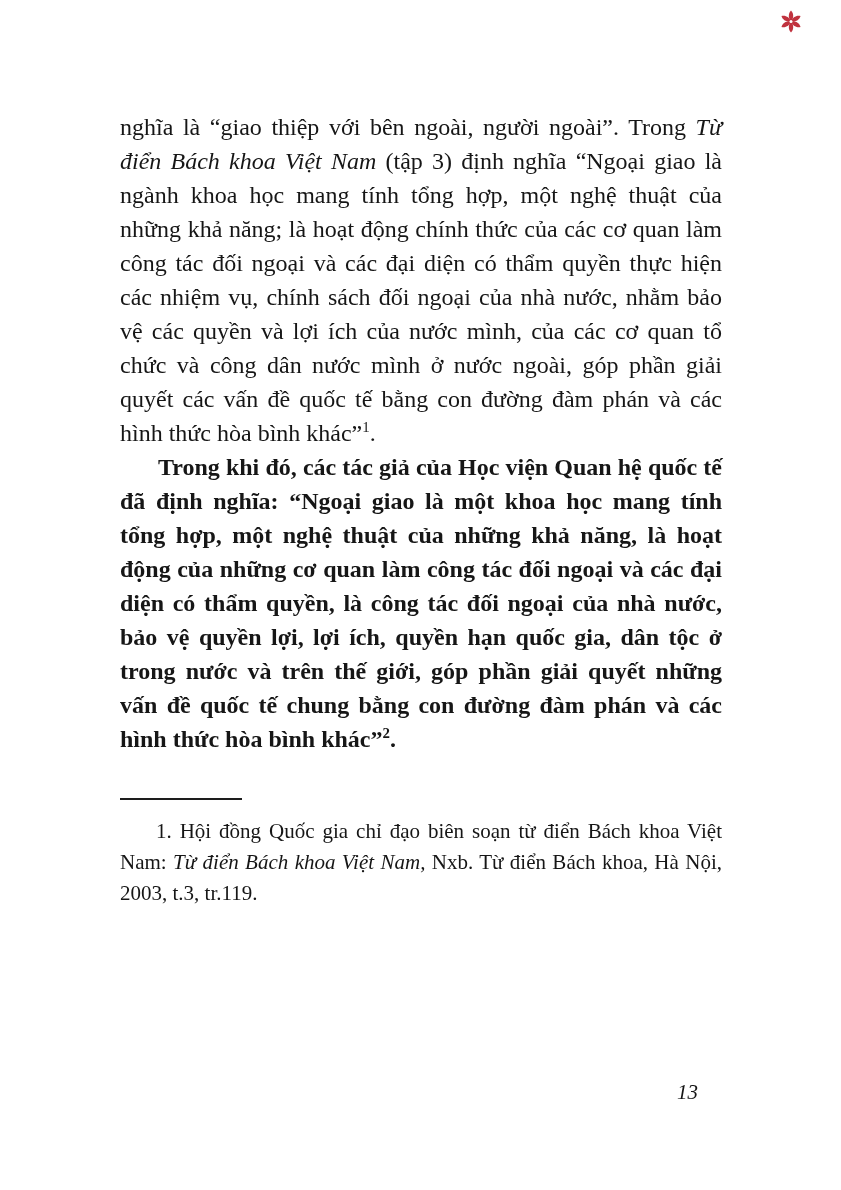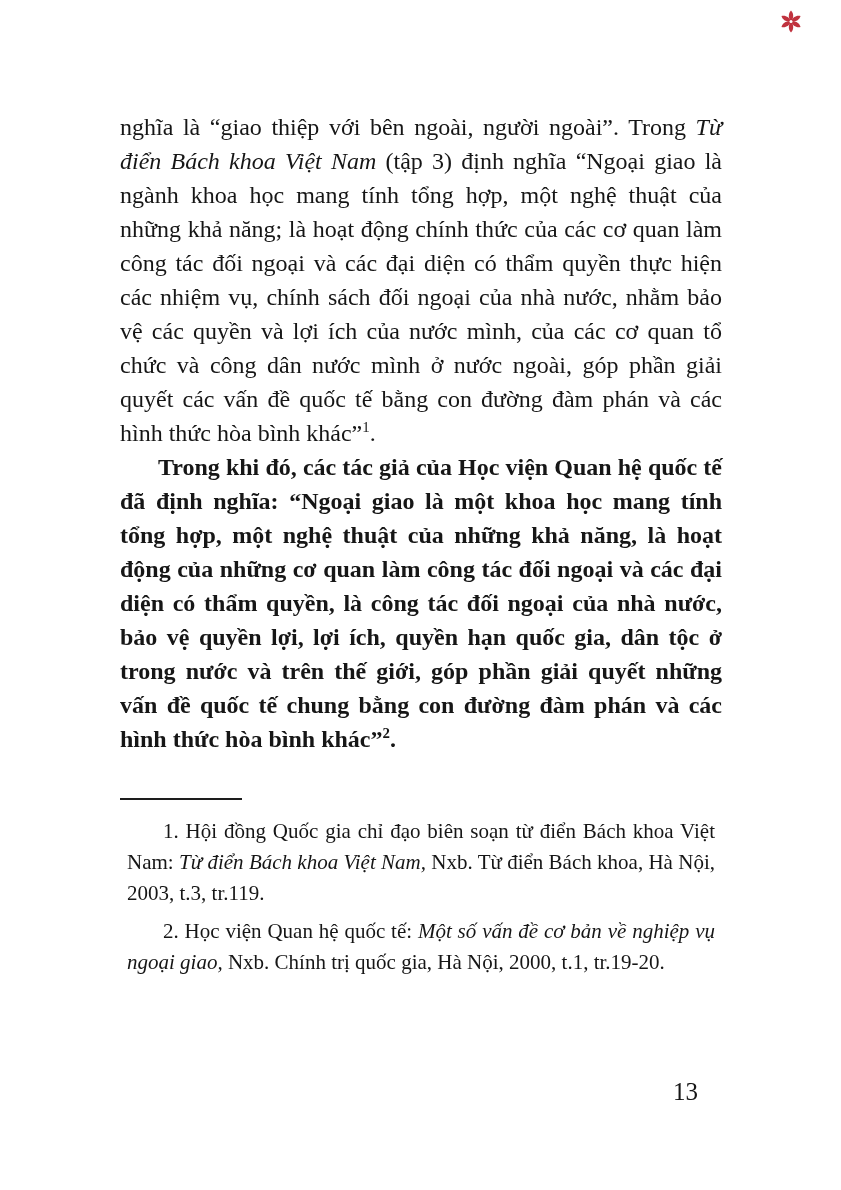--- a/index.html
+++ b/index.html
@@ -47,33 +47,34 @@
   }
 
   .footnote-sep {
     width: 122px;
     border: none;
     border-top: 2px solid #1d1d1d;
     margin: 42px 0 16px 0;
   }
 
   .footnotes p {
-    margin: 7px;
+    margin: 0;
     font-size: 21px;
     line-height: 31px;
     text-align: justify;
     text-indent: 36px;
   }
 
   .page-number {
     position: absolute;
     right: 119px;
     top: 1078px;
-    font-size: 25px;
+    font-size: 21px;
     line-height: 28px;
+    font-style: italic;
   }
 </style>
 </head>
 <body>
 
 <div class="page">
 
   <svg class="ornament" viewBox="0 0 24 25" aria-hidden="true">
     <g fill="#c0323e">
       <g transform="rotate(0 12 12.5)">
@@ -108,21 +109,20 @@
 
 
     </div>
 
     <hr class="footnote-sep">
 
     <div class="footnotes">
 
       <p><span>1. Hội đồng Quốc gia chỉ đạo biên soạn từ điển Bách khoa Việt Nam: </span><i>Từ điển Bách khoa Việt Nam,</i><span> Nxb. Từ điển Bách khoa, Hà Nội, 2003, t.3, tr.119.</span></p>
 
-      <p><span>2. Học viện Quan hệ quốc tế: </span><i>Một số vấn đề cơ bản về nghiệp vụ ngoại giao,</i><span> Nxb. Chính trị quốc gia, Hà Nội, 2000, t.1, tr.19-20.</span></p>
 
     </div>
 
   </div>
 
   <div class="page-number">13</div>
 
 </div>
 
 </body></html>

